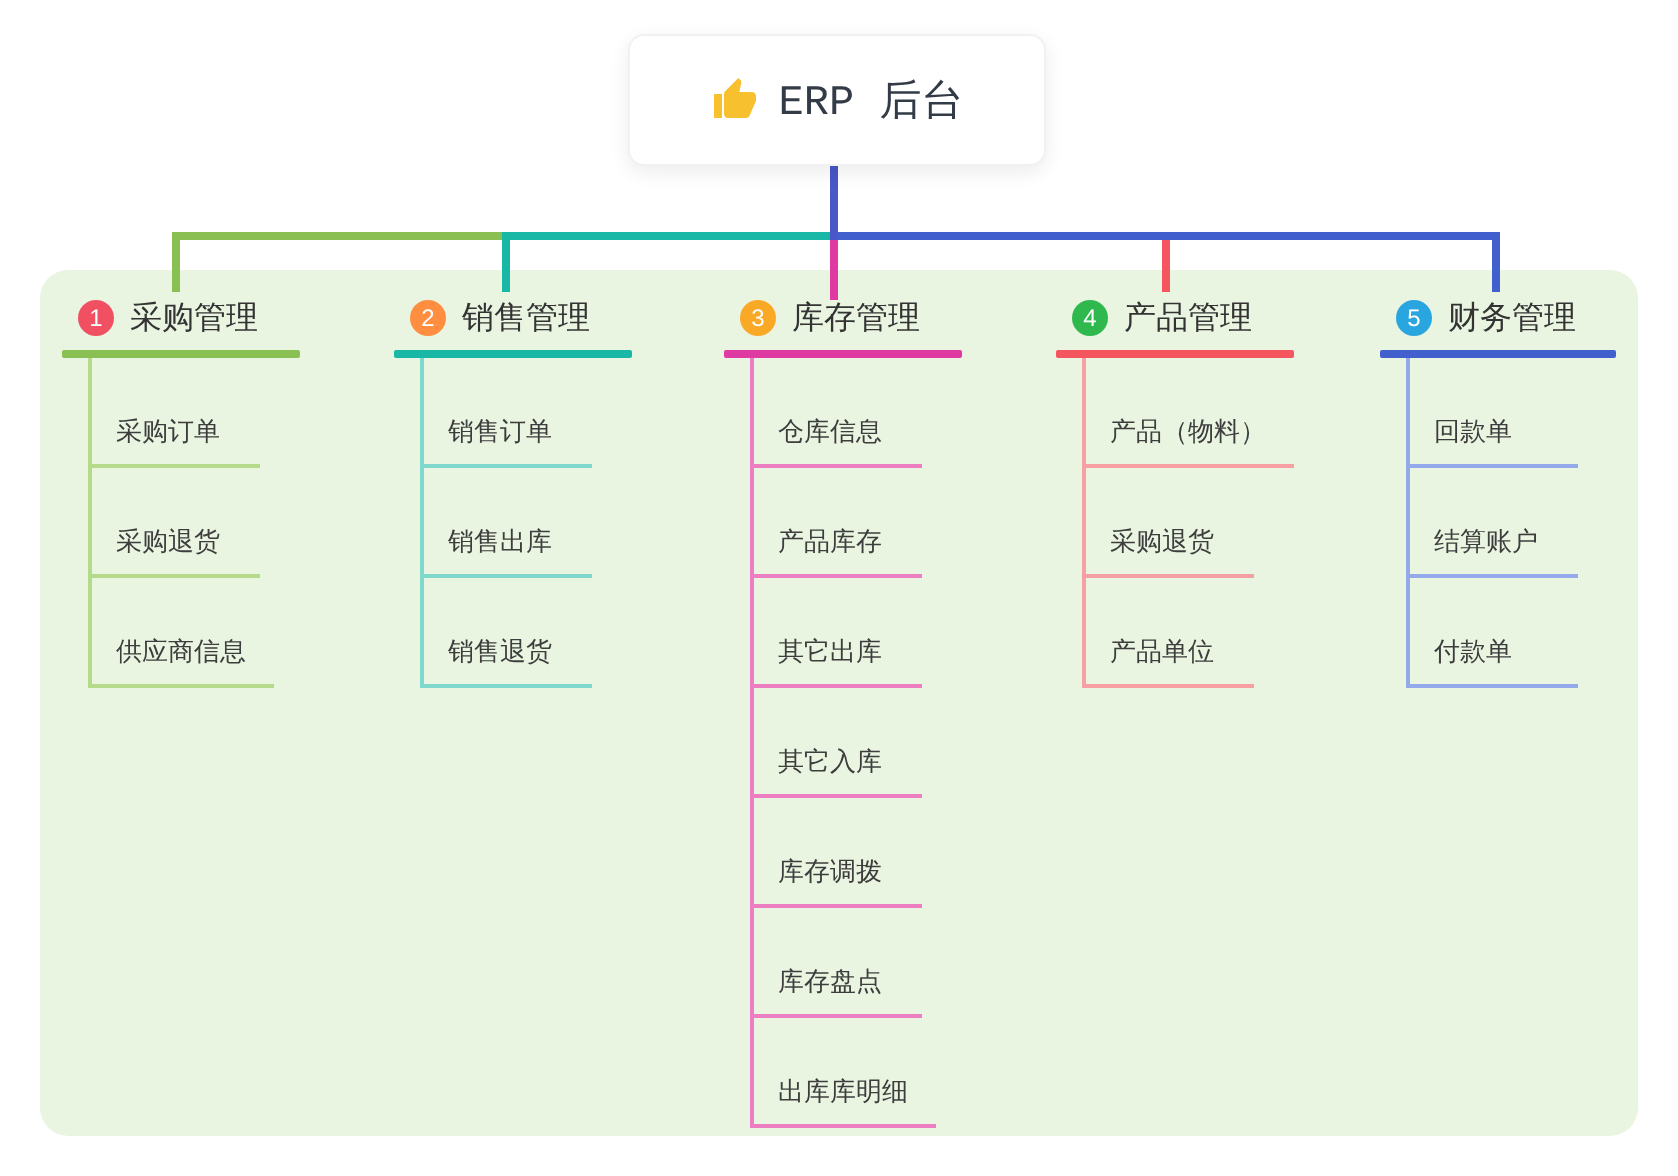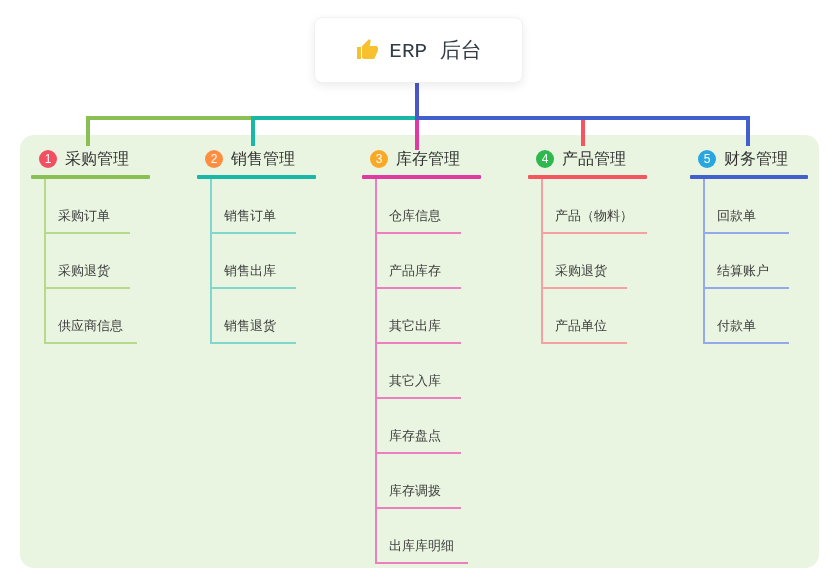--- a/index.html
+++ b/index.html
@@ -104,22 +104,22 @@
   <div class="branch-title">
     <span class="badge">3</span>
     <span>库存管理</span>
   </div>
   <div class="branch-underline"></div>
   <div class="branch-children">
     <div class="branch-child">仓库信息</div>
     <div class="branch-child">产品库存</div>
     <div class="branch-child">其它出库</div>
     <div class="branch-child">其它入库</div>
+    <div class="branch-child">库存调拨</div>
     <div class="branch-child">库存盘点</div>
-    <div class="branch-child">库存调拨</div>
     <div class="branch-child">出库库明细</div>
   </div>
 </div>
 
 <div class="branch" style="left: 528px; --badge: #2eb84e; --line: #f4555f; --light: #f6a0a4;">
   <div class="branch-title">
     <span class="badge">4</span>
     <span>产品管理</span>
   </div>
   <div class="branch-underline"></div>

